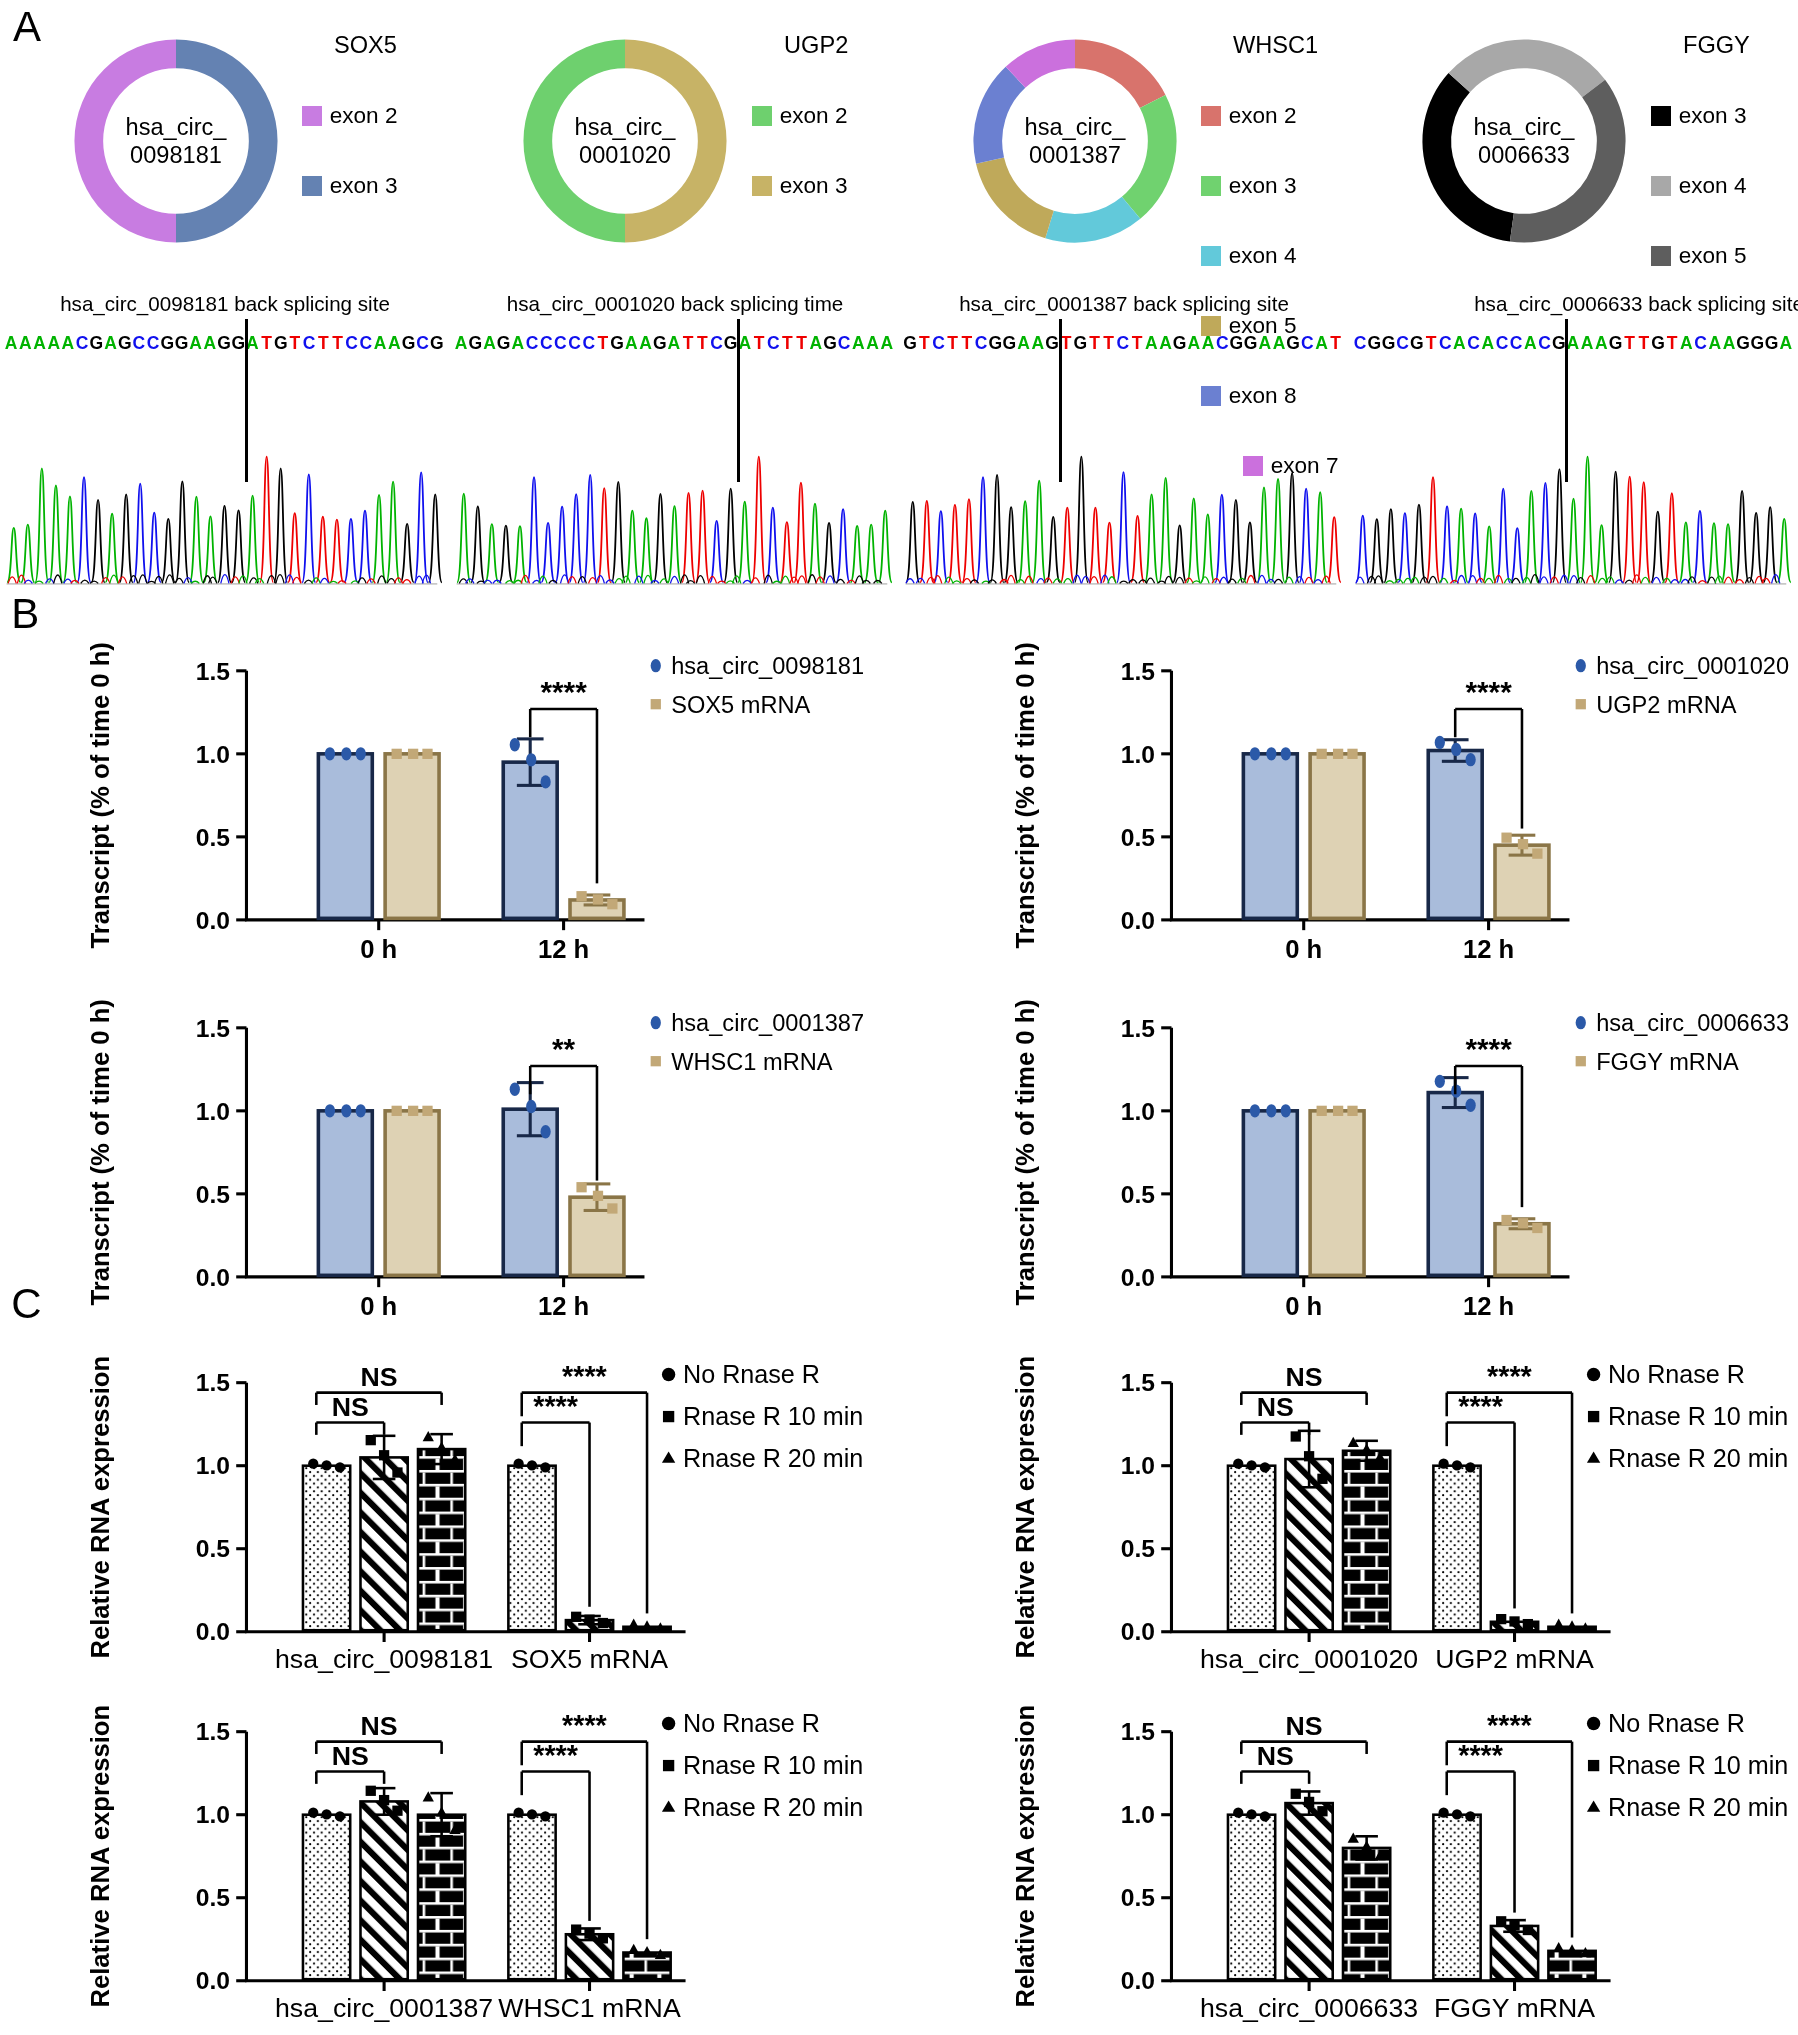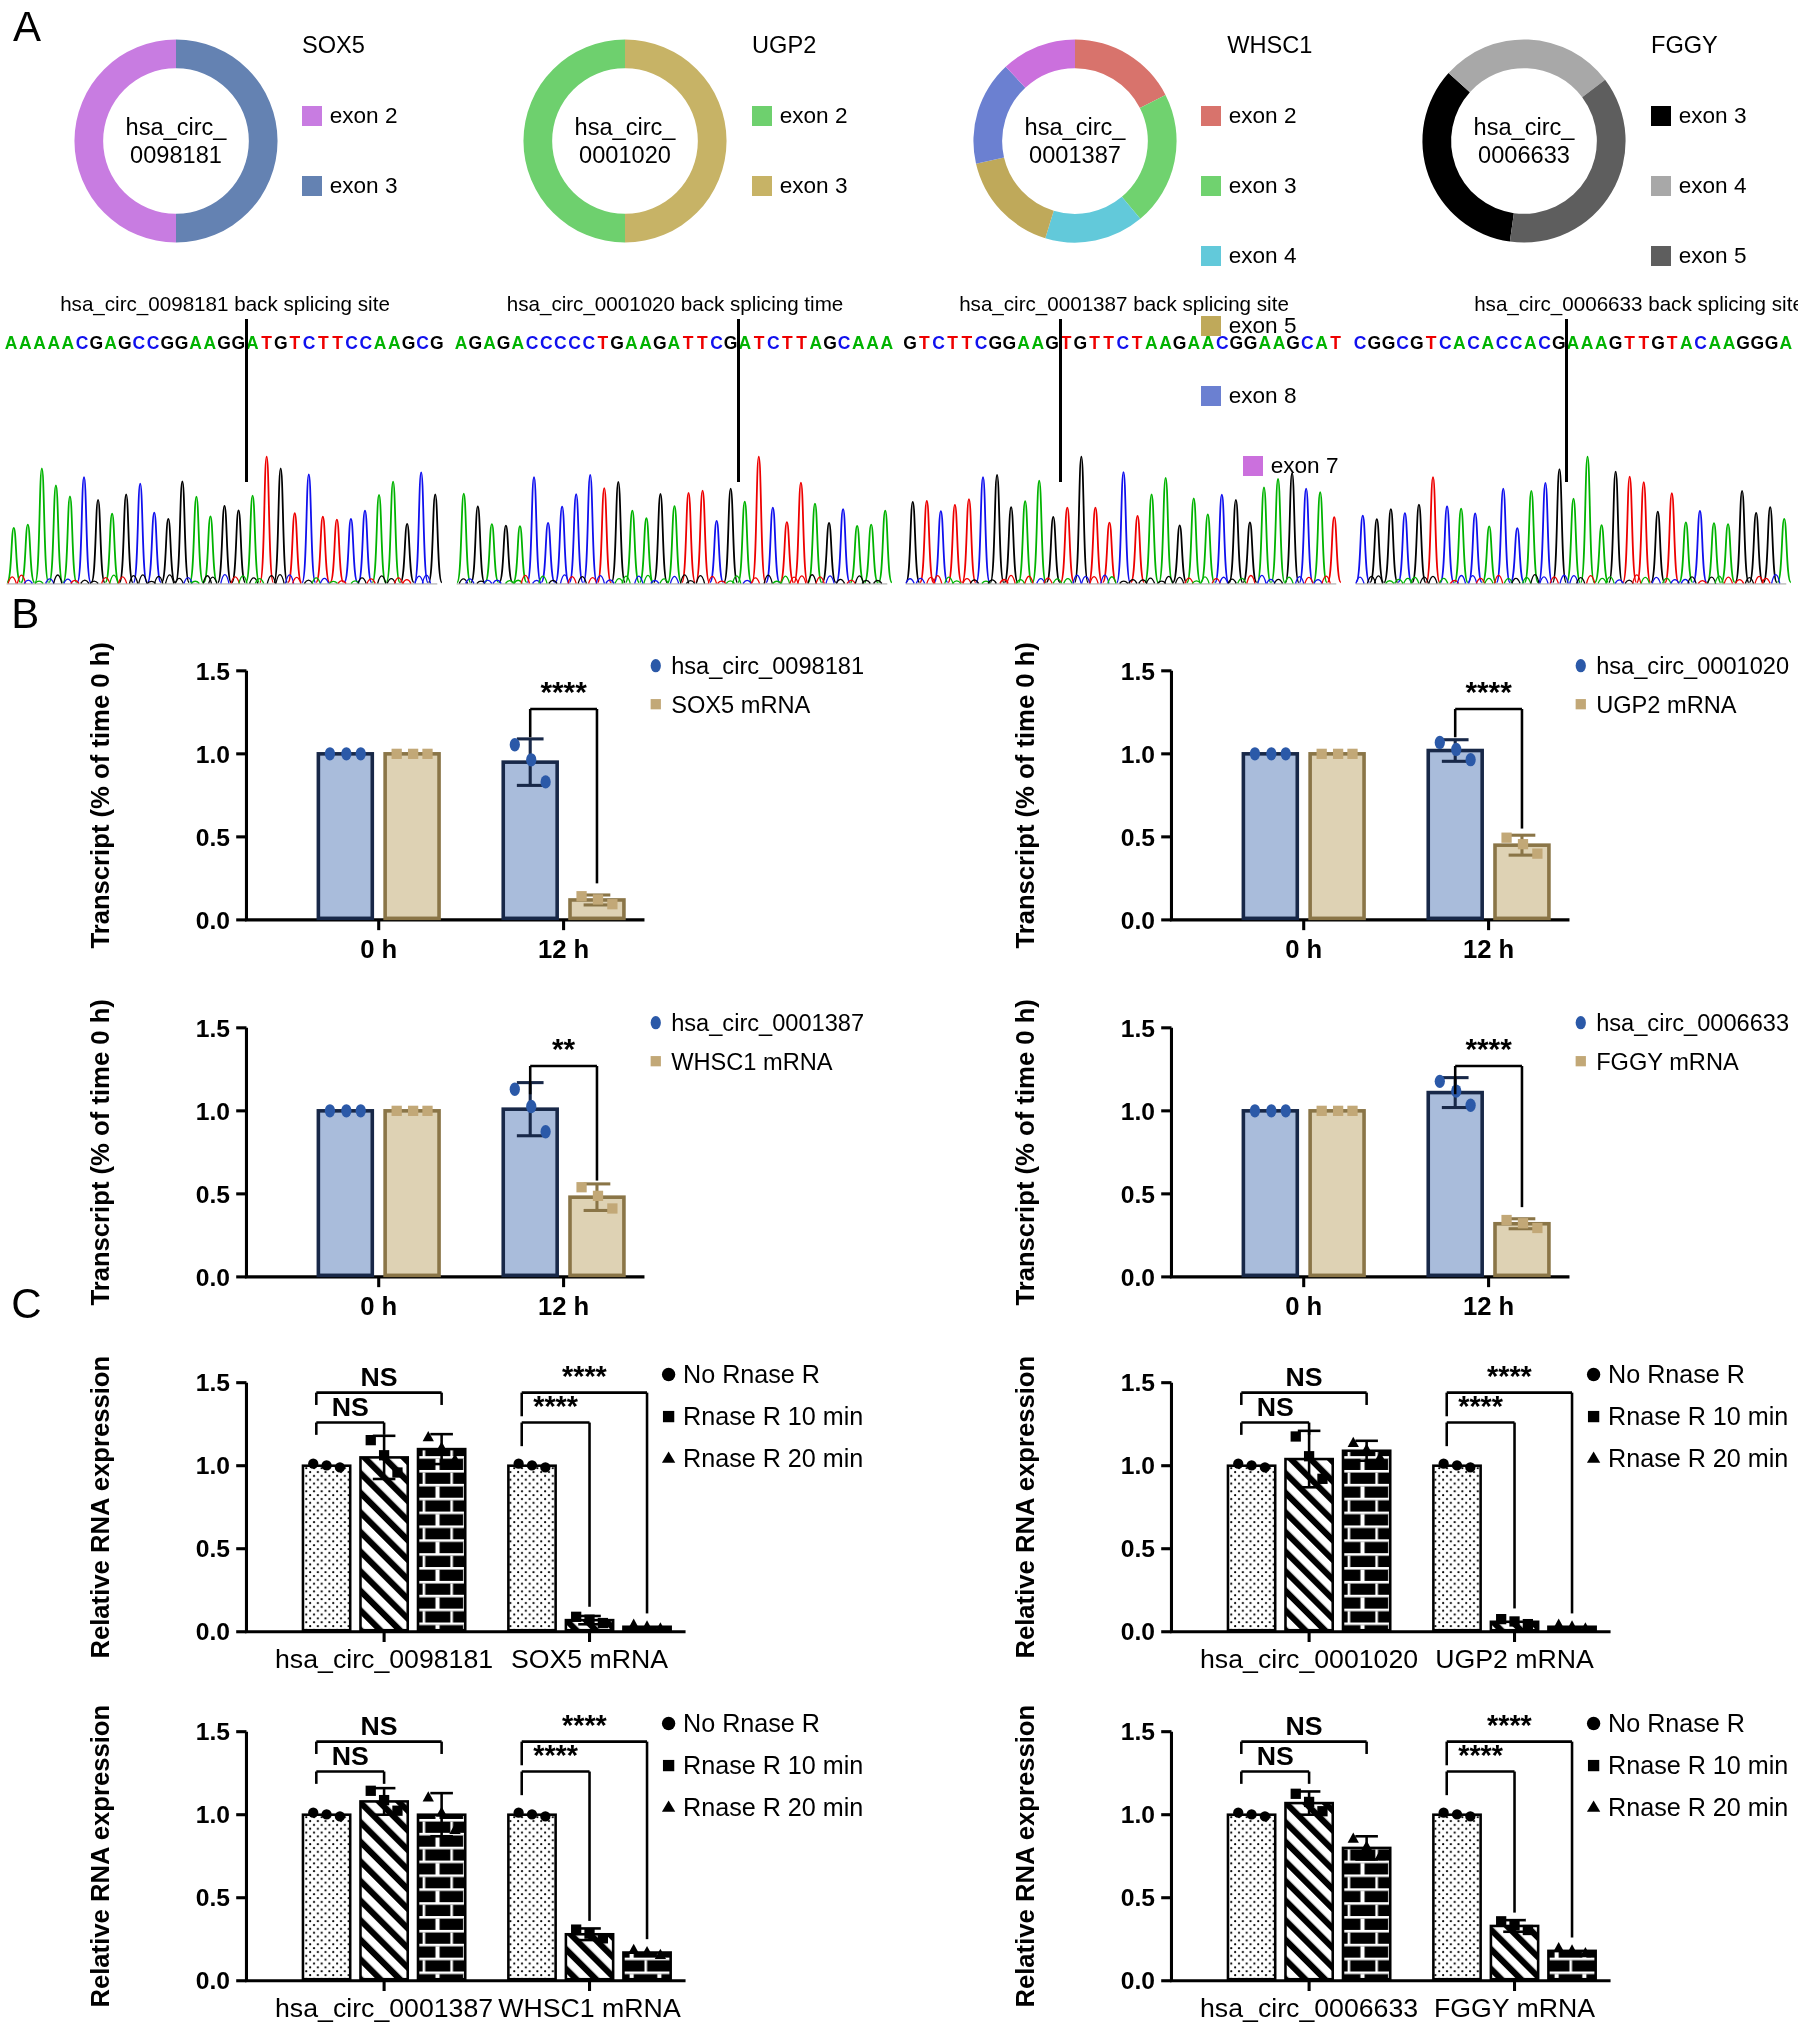--- a/index.html
+++ b/index.html
@@ -1,21 +1,21 @@
 <!DOCTYPE html>
 <html style="font-size:8.2px"><head>
 <meta charset="utf-8">
 <style>
   html,body{margin:0;padding:0;background:#fff;}
   .page{position:relative;width:1798px;height:2035px;background:#fff;overflow:hidden;
         font-family:"Liberation Sans","DejaVu Sans",sans-serif;}
   .plabel{position:absolute;font-size:42px;font-weight:500;color:#000;}
   .abs{position:absolute;}
   .donut-legend{position:absolute;}
-  .donut-legend .dl-title{font-size:23.6px;color:#000;margin-bottom:7.2px;}
+  .donut-legend .dl-title{font-size:23.6px;color:#000;margin-bottom:7.2px;margin-left:32px;}
   .dl-item{display:flex;align-items:center;margin-bottom:7.2px;margin-top:44px;}
   .dl-sw{width:19.5px;height:19.5px;margin-right:8.2px;flex:0 0 auto;}
   .dl-lab{font-size:22.6px;color:#000;white-space:nowrap;}
   .sp-title{position:absolute;width:450px;text-align:center;font-size:20.6px;color:#000;white-space:nowrap;}
   .sp-seq{position:absolute;display:flex;}
   .sp-seq span{display:inline-block;width:14.2px;text-align:center;font-size:17.5px;font-weight:bold;line-height:20.6px;}
   .sp-bar{position:absolute;width:2.6px;background:#000;}
 </style>
 </head>
 <body>
@@ -59,21 +59,21 @@
       </div>
       <svg width="236" height="236" style="position:absolute;left:957px;top:23px" viewBox="0 0 460 460">
         <path d="M230,32 A198,198 0 0 1 406.41929178929684,140.10988105156974 L356.52292643474823,165.53334903698436 A142,142 0 0 0 230,88 Z" fill="#d8736c"></path>
         <path d="M406.41929178929684,140.10988105156974 A198,198 0 0 1 357.2719467179348,381.67679973755764 L321.2758405754886,338.7783109228949 A142,142 0 0 0 356.52292643474823,165.53334903698436 Z" fill="#70d26f"></path>
         <path d="M357.2719467179348,381.67679973755764 A198,198 0 0 1 172.11040246489813,419.3483416806811 L188.4832179293714,365.79527534675105 A142,142 0 0 0 321.2758405754886,338.7783109228949 Z" fill="#62c9da"></path>
         <path d="M172.11040246489813,419.3483416806811 A198,198 0 0 1 37.07472717252341,274.5403087600852 L91.6394508004966,261.9430497168288 A142,142 0 0 0 188.4832179293714,365.79527534675105 Z" fill="#bfa95a"></path>
         <path d="M37.07472717252341,274.5403087600852 A198,198 0 0 1 94.96432470762522,85.19196707940432 L133.15623287112516,126.14777437007784 A142,142 0 0 0 91.6394508004966,261.9430497168288 Z" fill="#6b80d1"></path>
         <path d="M94.96432470762522,85.19196707940432 A198,198 0 0 1 229.99999999999997,32 L229.99999999999997,88 A142,142 0 0 0 133.15623287112516,126.14777437007784 Z" fill="#cb70dd"></path>
         <text x="230" y="215" font-size="46" text-anchor="middle" font-family="&quot;Liberation Sans&quot;,&quot;DejaVu Sans&quot;,sans-serif" font-weight="normal" fill="#000"><tspan x="230" y="218">hsa_circ_</tspan><tspan x="230" y="272">0001387</tspan></text>
       </svg>
-      <div class="donut-legend" style="left: 1201px; top: 32px; text-align: center;">
+      <div class="donut-legend" style="left: 1201px; top: 32px;">
         <div class="dl-title">WHSC1</div>
         <div class="dl-item" style="margin-bottom: 20.6px;">
           <div class="dl-sw" style="background: rgb(216, 115, 108);"></div>
           <div class="dl-lab">exon 2</div>
         </div>
         <div class="dl-item" style="margin-bottom: 20.6px;">
           <div class="dl-sw" style="background: rgb(112, 210, 111);"></div>
           <div class="dl-lab">exon 3</div>
         </div>
         <div class="dl-item" style="margin-bottom: 20.6px;">

